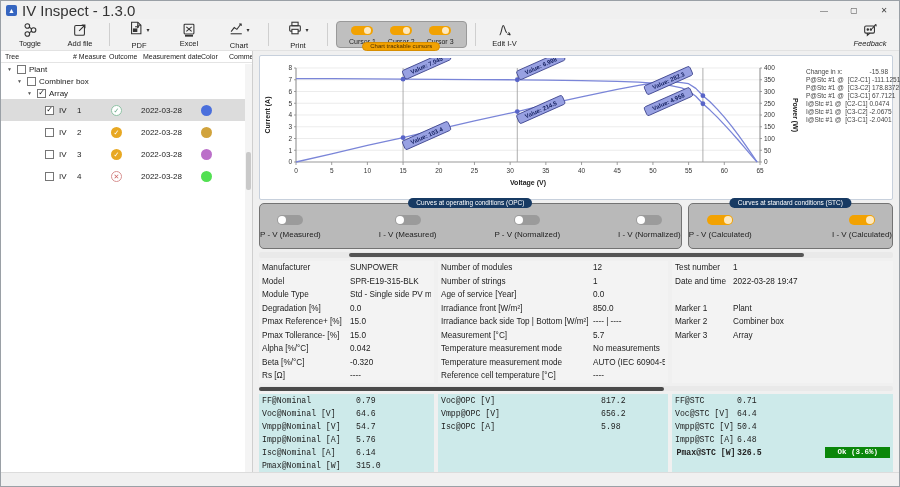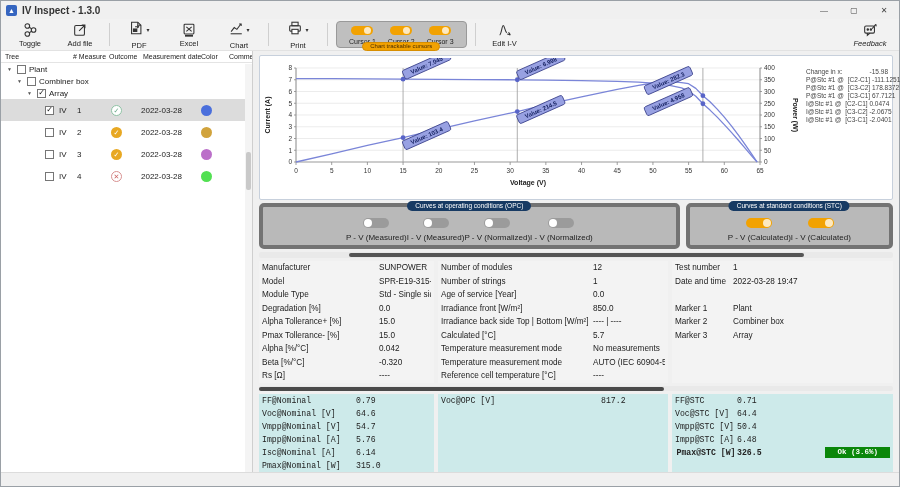--- a/index.html
+++ b/index.html
@@ -3,21 +3,21 @@
 <meta charset="utf-8">
 <style>
   * { box-sizing: border-box; margin: 0; padding: 0; }
   html,body { width:900px; height:487px; overflow:hidden; }
   body { font-family:"Liberation Sans","DejaVu Sans",sans-serif; background:#f0f0f0; color:#222; }
   .window { width:900px; height:487px; border:1px solid #9aa0a6; display:flex; flex-direction:column; background:#f0f0f0; }
 
   
   .titlebar { height:18px; display:flex; align-items:center; padding:0 0 0 5px; gap:5px; background:#f0f0f0; flex:0 0 auto; }
   .app-icon { width:11px; height:11px; background:#3565c0; color:#fff; font-size:7px; display:flex; align-items:center; justify-content:center; border-radius:2px; }
-  .title-text { font-size:10px; color:#333;font-weight:bold; }
+  .title-text { font-size:15px; color:#333; }
   .win-controls { margin-left:auto; display:flex; height:18px; }
   .win-btn { width:30px; height:18px; display:flex; align-items:center; justify-content:center; font-size:8px; color:#444; cursor:default; }
 
   
   .toolbar { height:32px; background:#f2f2f2; border-bottom:1px solid #e2e2e2; display:flex; align-items:stretch; padding:1px 6px; gap:4px; flex:0 0 auto;justify-content:flex-end; }
   .tbtn { display:flex; flex-direction:column; align-items:center; justify-content:center; min-width:46px; gap:1px; border-radius:3px; }
   .tbtn svg { width:16px; height:16px; }
   .tbtn .iconrow { display:flex; align-items:center; gap:2px; }
   .tbtn .lbl { font-size:7.5px; color:#222; white-space:nowrap; }
   .dd-caret { font-size:6px; color:#333; }
@@ -53,21 +53,21 @@
   .vscroll .thumb { position:absolute; top:88px; left:1px; width:5px; height:38px; background:#c9c9c9; border-radius:2px; }
 
   
   .right-panel { flex:1 1 auto; padding:4px 6px 0 6px; display:flex; flex-direction:column; gap:3px; min-width:0; background:#f0f0f0; }
 
   .chart-card { background:#fff; border:1px solid #c7d0dc; border-radius:2px; height:145px; position:relative; flex:0 0 auto; }
   .chart-annotation { position:absolute; left:546px; top:12px; right:4px; font-size:6.5px; line-height:8px; color:#444; }
   .anno-line { display:flex; justify-content:space-between; gap:4px; white-space:nowrap; }
 
   .toggle-row { display:flex; gap:6px; height:46px; flex:0 0 auto; }
-  .group-box { position:relative; background:#b9b9b9; border:4px solid #737373; border-radius:5px; display:flex; align-items:flex-start; justify-content:center; padding-top:11px; }
+  .group-box { position:relative; background:#b9b9b9; border:1px solid #737373; border-radius:5px; display:flex; align-items:flex-start; justify-content:space-between; padding-top:11px; }
   .group-box.opc { flex:2.07; } .group-box.stc { flex:1; }
   .gb-badge { position:absolute; top:-6px; left:50%; transform:translateX(-50%); background:#173a63; color:#fff; font-size:6.5px; padding:1px 8px 2px; border-radius:7px; white-space:nowrap; }
   .gb-item { display:flex; flex-direction:column; align-items:center; gap:5px; }
   .gb-item .lbl { font-size:8px; color:#222; white-space:nowrap; }
   .gb-item .switch { width:26px; height:10px; }
   .gb-item .switch .knob { width:8px; height:8px; }
   .gb-item .switch.on .knob { left:17px; }
 
   .hscroll { height:6px; background:#e9e9e9; border-radius:2px; flex:0 0 auto; position:relative; }
   .hscroll .thumb { position:absolute; top:1px; height:4px; background:#555; border-radius:2px; }
@@ -76,21 +76,21 @@
 
   .data-grid { display:grid; grid-template-columns:175px 230px 1fr; column-gap:4px; flex:0 0 auto; }
   .dg-col { display:flex; flex-direction:column; }
   .info .dg-col { background:#f3f3f3; }
   .results .dg-col { background:#cdeaea;font-family:Liberation Mono, monospace; }
   .dg-row { display:flex; align-items:center; padding:0 3px; font-size:8.2px; white-space:nowrap; overflow:hidden; }
   .info .dg-row { height:13.5px; }
   .results .dg-row { height:13px; }
   .dg-row .k { flex:0 0 auto; overflow:hidden; }
   .dg-row .v { overflow:hidden; }
-  .info .c1 .k { width:117px; } .info .c2 .k { width:152px; } .info .c3 .k { width:58px; }
+  .info .c1 .k { width:88px; } .info .c2 .k { width:152px; } .info .c3 .k { width:58px; }
   .results .c1 .k { width:94px; } .results .c2 .k { width:160px; } .results .c3 .k { width:62px; }
   .dg-row.bold { font-weight:bold;text-align:center; }
   .status-badge { margin-left:auto; background:#0a870a; color:#fff; font-size:7.5px; font-weight:bold; padding:1px 12px 2px; }
 
   .footer { height:14px; background:#f0f0f0; border-top:1px solid #dcdcdc; flex:0 0 auto; }
 
   svg text { font-family:"Liberation Sans","DejaVu Sans",sans-serif; }
 </style>
 </head>
 <body>
@@ -499,21 +499,21 @@
             </div>
             <div class="dg-row">
               <span class="k">Module Type</span>
               <span class="v">Std - Single side PV module</span>
             </div>
             <div class="dg-row">
               <span class="k">Degradation [%]</span>
               <span class="v">0.0</span>
             </div>
             <div class="dg-row">
-              <span class="k">Alpha Tollerance+ [%]</span>
+              <span class="k">Pmax Reference+ [%]</span>
               <span class="v">15.0</span>
             </div>
             <div class="dg-row">
               <span class="k">Pmax Tollerance- [%]</span>
               <span class="v">15.0</span>
             </div>
             <div class="dg-row">
               <span class="k">Alpha [%/°C]</span>
               <span class="v">0.042</span>
             </div>
@@ -541,21 +541,21 @@
             </div>
             <div class="dg-row">
               <span class="k">Irradiance front [W/m²]</span>
               <span class="v">850.0</span>
             </div>
             <div class="dg-row">
               <span class="k">Irradiance back side Top | Bottom [W/m²]</span>
               <span class="v">---- | ----</span>
             </div>
             <div class="dg-row">
-              <span class="k">Calculated [°C]</span>
+              <span class="k">Measurement [°C]</span>
               <span class="v">5.7</span>
             </div>
             <div class="dg-row">
               <span class="k">Temperature measurement mode</span>
               <span class="v">No measurements</span>
             </div>
             <div class="dg-row">
               <span class="k">Temperature measurement mode</span>
               <span class="v">AUTO (IEC 60904-5)</span>
             </div>
@@ -632,20 +632,28 @@
             </div>
             <div class="dg-row">
               <span class="k">Pmax@Nominal [W]</span>
               <span class="v">315.0</span>
             </div>
           </div>
         <div class="dg-col c2" id="res-c2">
             <div class="dg-row">
               <span class="k">Voc@OPC [V]</span>
               <span class="v">817.2</span>
+            </div>
+            <div class="dg-row">
+              <span class="k">Vmpp@OPC [V]</span>
+              <span class="v">656.2</span>
+            </div>
+            <div class="dg-row">
+              <span class="k">Isc@OPC [A]</span>
+              <span class="v">5.98</span>
             </div>
           </div>
         <div class="dg-col c3" id="res-c3">
             <div class="dg-row">
               <span class="k">FF@STC</span>
               <span class="v">0.71</span>
             </div>
             <div class="dg-row">
               <span class="k">Voc@STC [V]</span>
               <span class="v">64.4</span>

